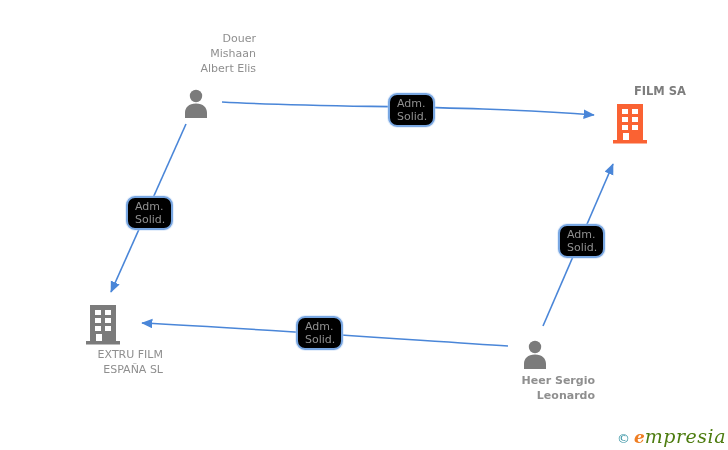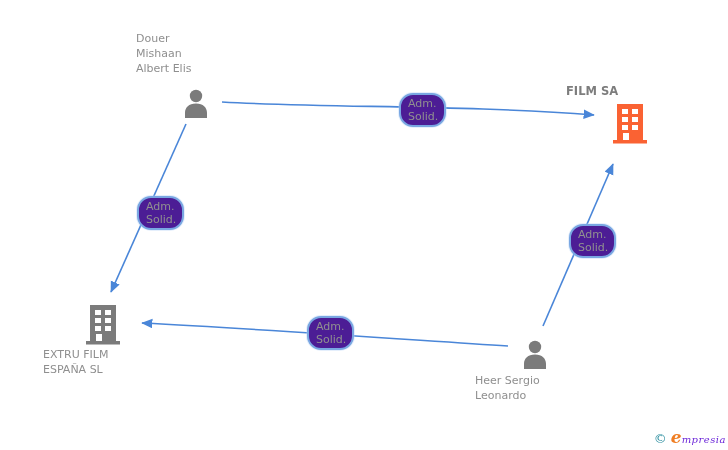--- a/index.html
+++ b/index.html
@@ -11,40 +11,39 @@
   }
   html,body{margin:0;padding:0;background:#ffffff;}
   #stage{
     position:relative;width:728px;height:450px;background:#ffffff;overflow:hidden;
     font-family:"DejaVu Sans","Liberation Sans",sans-serif;
   }
   #edges{position:absolute;left:0;top:0;width:728px;height:450px;}
   #edges path.edge{fill:none;stroke:var(--line);stroke-width:1.6px;}
   .node{position:absolute;}
   .node-name{
-    position:absolute;width:120px;text-align:left;
+    position:absolute;width:120px;text-align:right;
     font-size:11px;line-height:15px;color:var(--textgray);
     white-space:pre-line;
   }
   .node-name.company-highlight{font-weight:bold;color:#7d7d7d;font-size:11.5px;}
   .icon-wrap{position:absolute;}
   .edge-label{
-    position:absolute;background:#4c1d95;border:2px solid var(--labelborder);
-    border-radius:14px;padding:2px 5px 2px 7px;min-width:31px;
+    position:absolute;background:#000000;border:2px solid var(--labelborder);
+    border-radius:9px;padding:2px 5px 2px 7px;min-width:31px;
     font-size:11px;line-height:13px;color:#909090;white-space:pre-line;
     box-shadow:0 0 0 1px rgba(180,210,245,.35);
-    margin-left:11px;
   }
   #watermark{
     position:absolute;right:2px;bottom:3px;display:flex;align-items:baseline;
     font-family:"DejaVu Serif","Liberation Serif",serif;
   }
   #watermark .copy{color:#2e8fa0;font-size:13px;margin-right:4px;font-family:"DejaVu Sans",sans-serif;}
   #watermark .brand-e{color:#ef7d22;font-size:17px;font-style:italic;font-weight:bold;}
-  #watermark .brand-rest{color:#6d28d9;font-size:10px;font-style:italic;letter-spacing:.5px;}
+  #watermark .brand-rest{color:#4d7c0f;font-size:19px;font-style:italic;letter-spacing:.5px;}
 </style>
 </head>
 <body>
 
 <div id="stage">
 
   <svg id="edges" viewBox="0 0 728 450" xmlns="http://www.w3.org/2000/svg">
     <defs>
       <marker id="arrow" markerWidth="8" markerHeight="7" refX="6.5" refY="3" orient="auto">
         <path d="M0,0 L7,3 L0,6 Z" fill="#4a86d8"></path>
@@ -103,21 +102,21 @@
 ESPAÑA SL</div>
   </div>
 
   <div class="node">
     <div class="icon-wrap" style="left:520px;top:339px;">
       <svg width="30" height="30" viewBox="0 0 30 30">
         <circle cx="15" cy="8" r="6.2" fill="#7b7b7b"></circle>
         <path d="M15,15.5 c-7.2,0 -11,4.2 -11,9.2 L4,30 L26,30 L26,24.7 c0,-5 -3.8,-9.2 -11,-9.2 z" fill="#7b7b7b"></path>
       </svg>
     </div>
-    <div class="node-name" style="left:475px;top:373px;">Heer Sergio
+    <div class="node-name" style="left:475px;top:373px;font-weight:bold;">Heer Sergio
 Leonardo</div>
   </div>
 
   <div class="edge-label" style="left:388px;top:93px;">Adm.
 Solid.</div>
   <div class="edge-label" style="left:126px;top:196px;">Adm.
 Solid.</div>
   <div class="edge-label" style="left:296px;top:316px;">Adm.
 Solid.</div>
   <div class="edge-label" style="left:558px;top:224px;">Adm.

